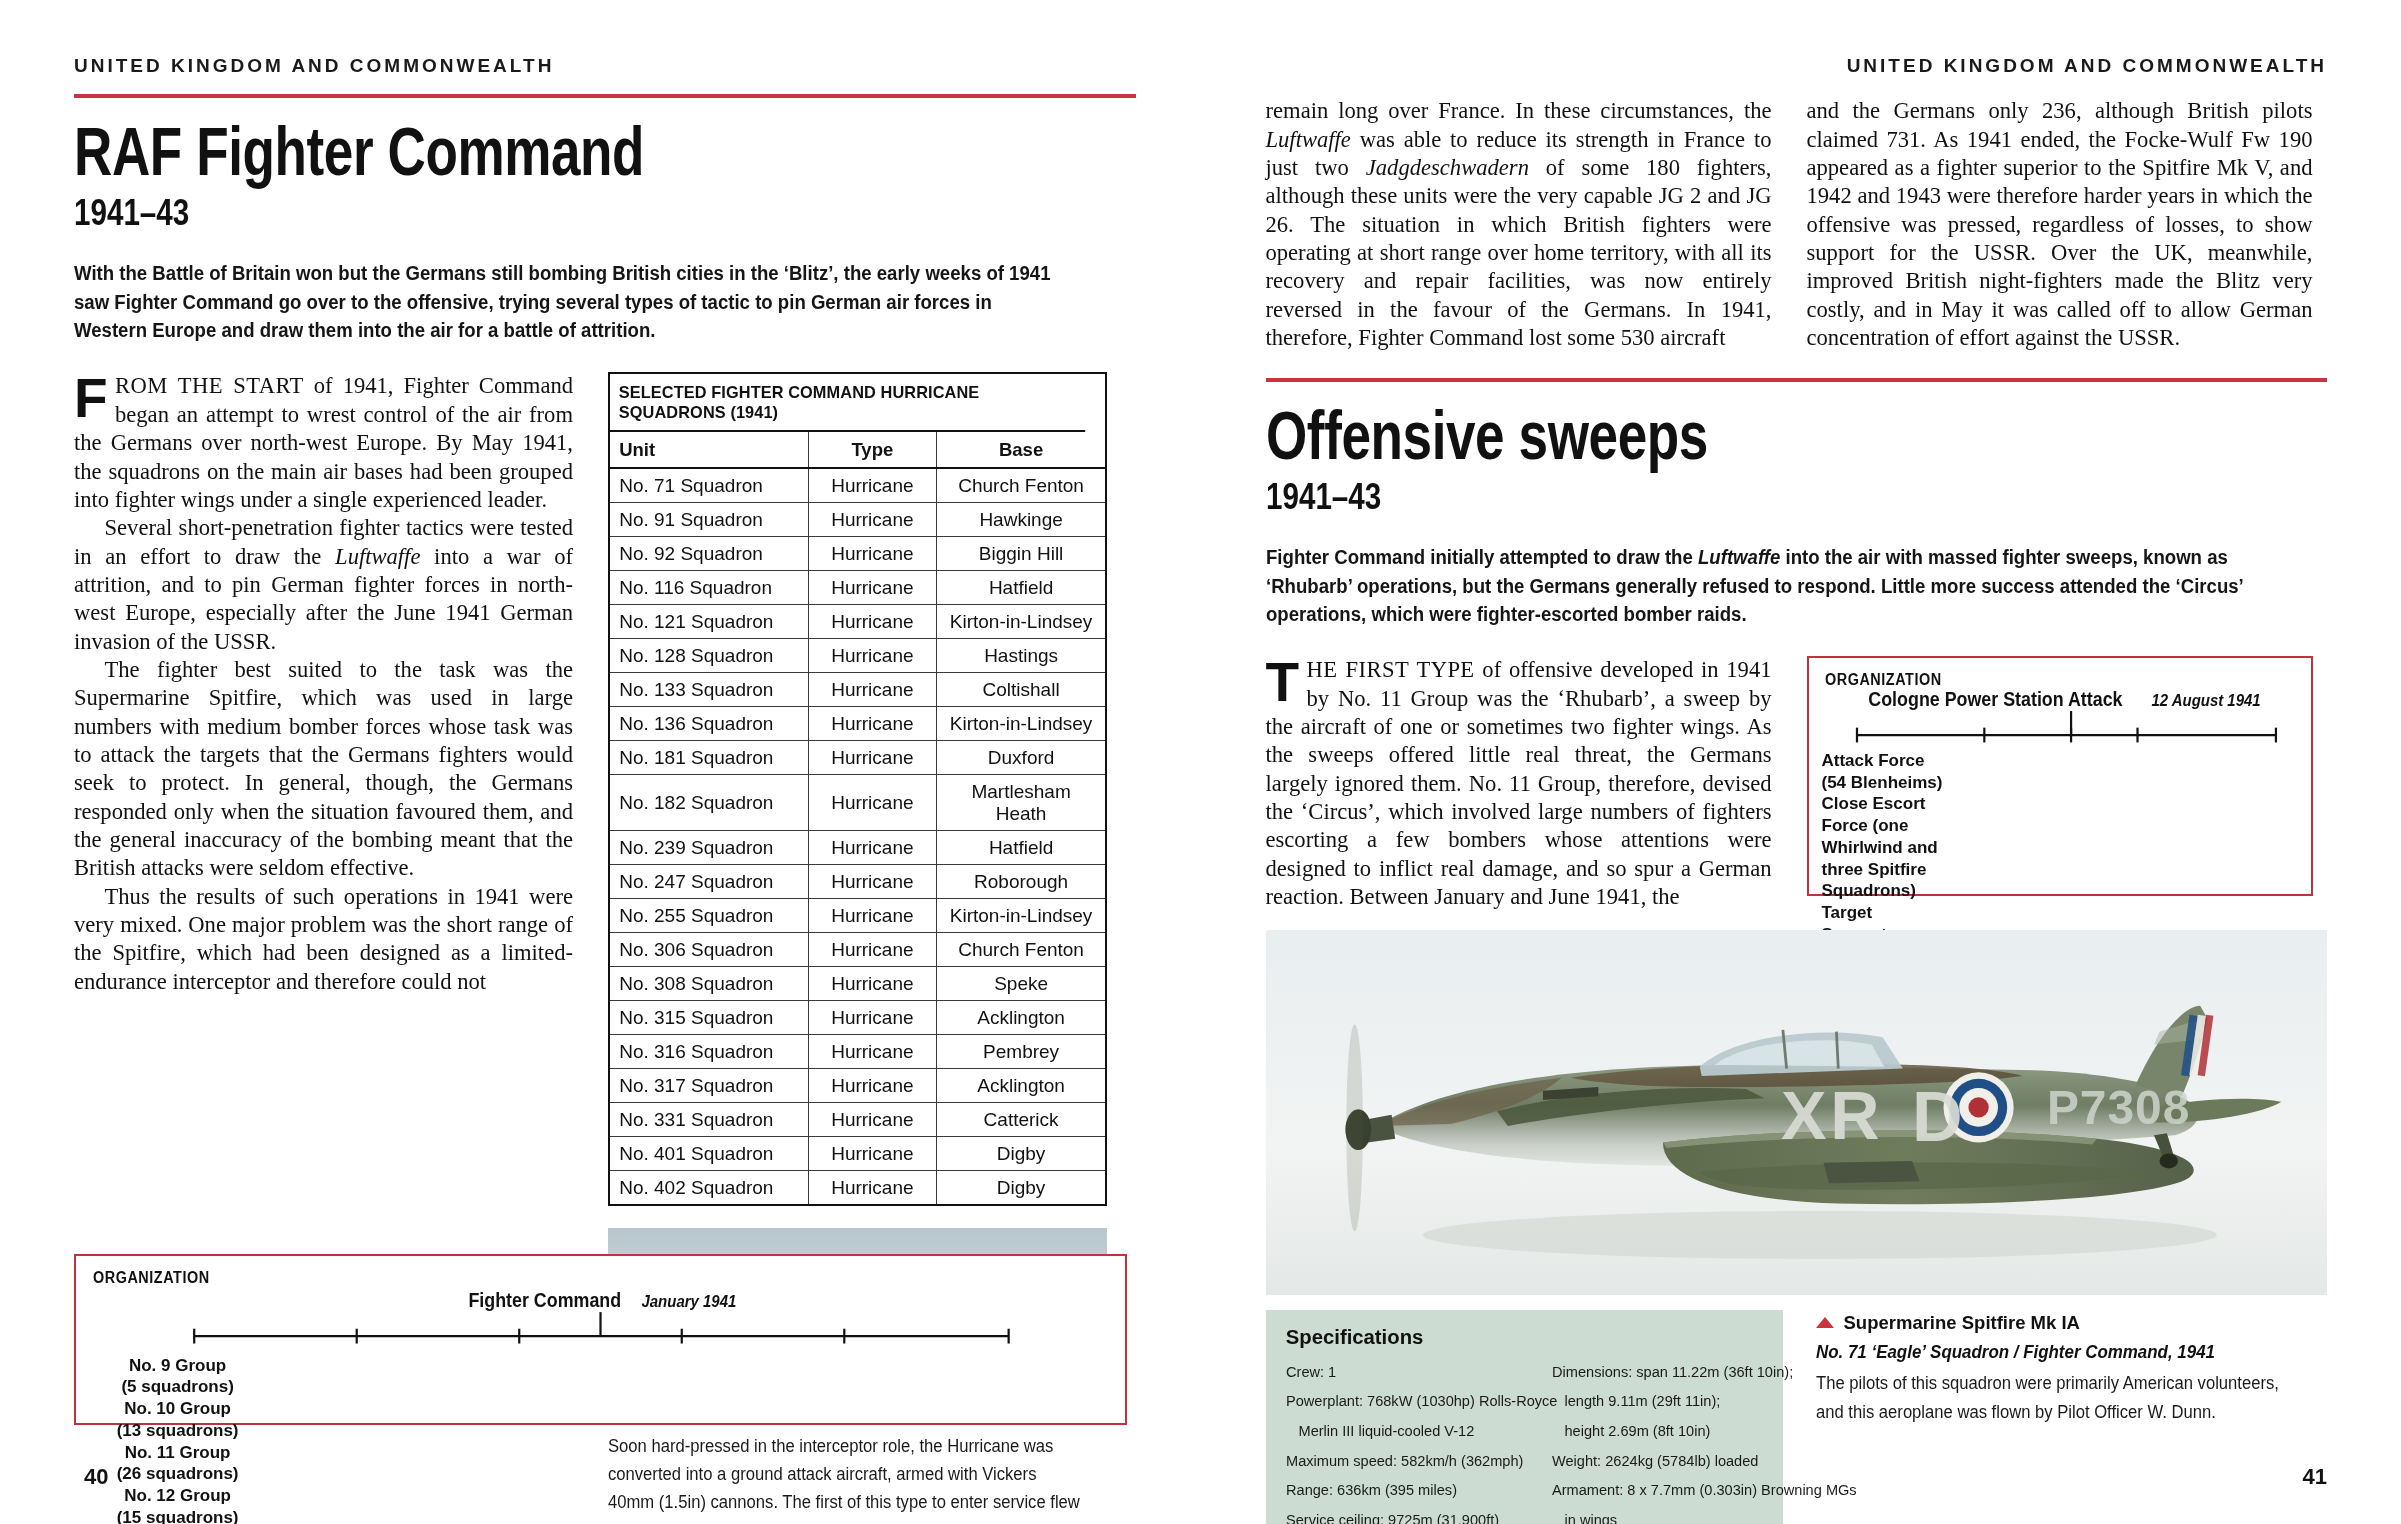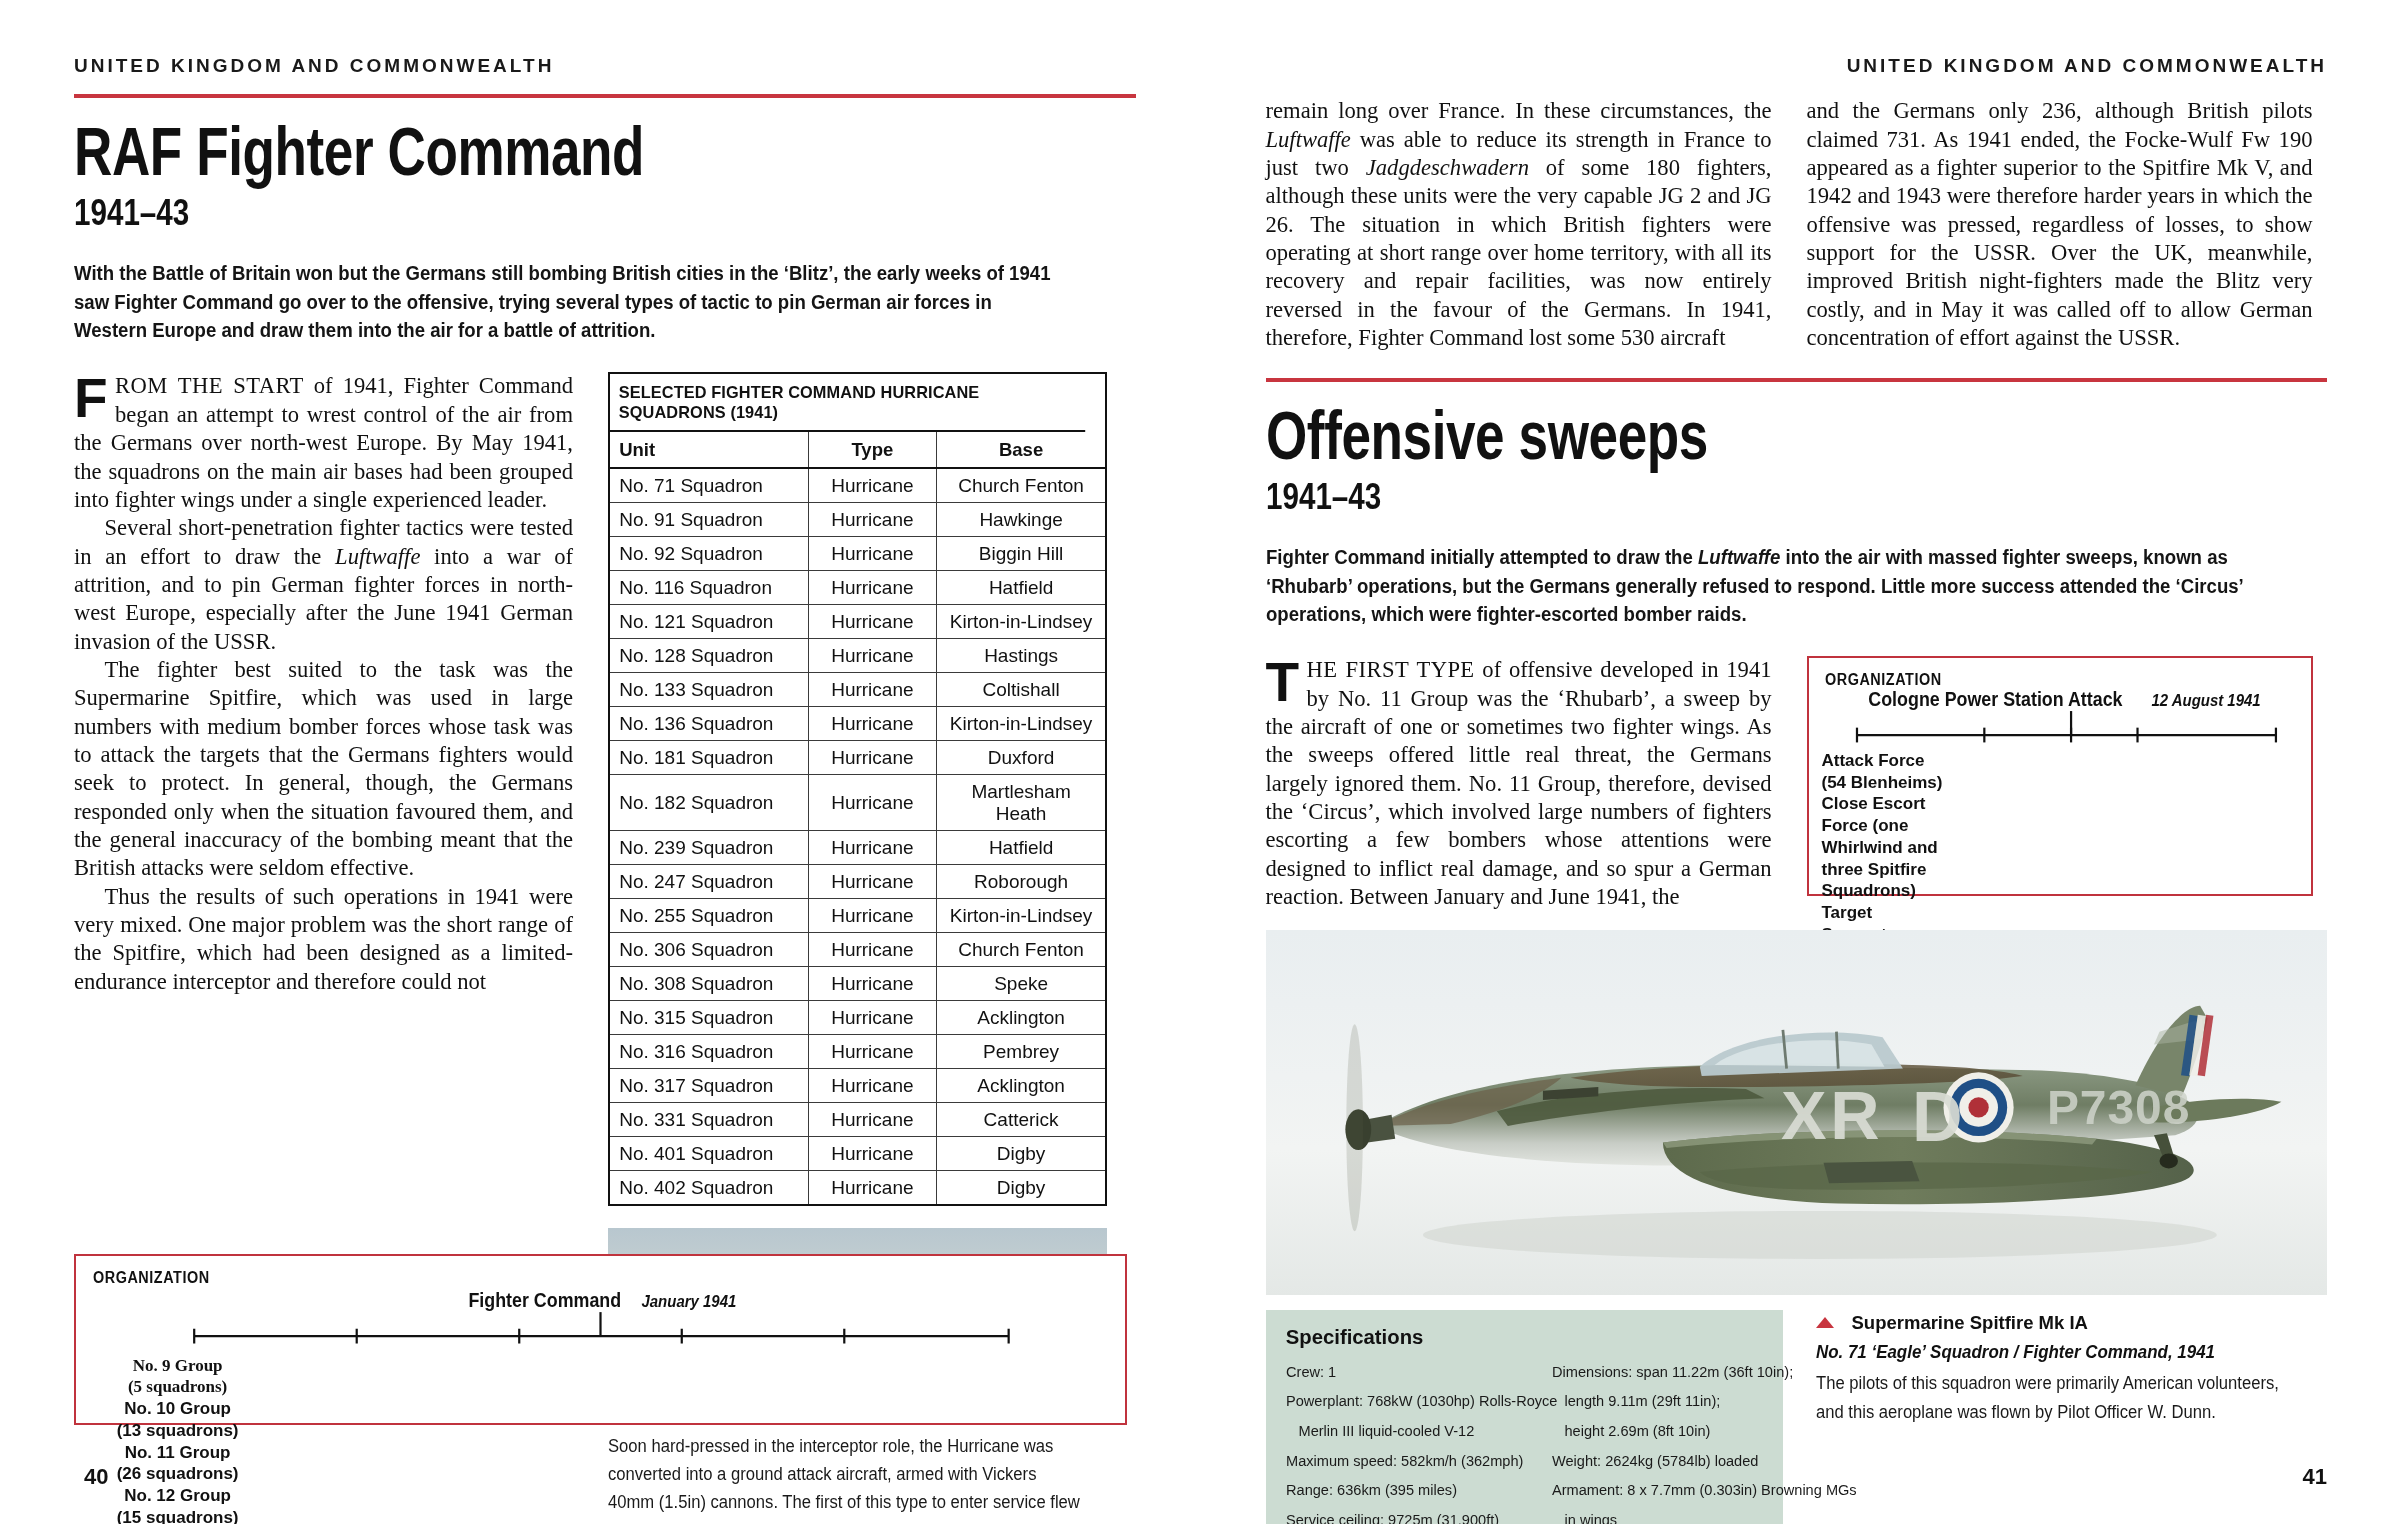--- a/index.html
+++ b/index.html
@@ -92,21 +92,21 @@
 
   
   .photo{position:relative;overflow:hidden;}
   .hurricane-photo{width:100%;height:162px;margin-top:22px;}
   .spitfire-photo{width:100%;height:365px;margin-top:18.5px;}
 
   
   .caption{font-family:"Liberation Sans", sans-serif;}
   .cap-title{
     font-weight:bold;font-size:18.5px;color:#111;display:flex;
-    align-items:center;gap:18px;margin-top:13px;
+    align-items:center;gap:10px;margin-top:13px;
   }
   .tri-left{width:0;height:0;border-top:8.3px solid transparent;border-bottom:8.3px solid transparent;border-right:12px solid #c8353f;}
   .tri-up{width:0;height:0;border-left:9.2px solid transparent;border-right:9.2px solid transparent;border-bottom:11px solid #c8353f;}
   .cap-sub{font-weight:bold;font-style:italic;font-size:18px;color:#111;margin-top:8.3px;
            transform:scaleX(0.94);transform-origin:left center;}
   .cap-body{font-size:17.5px;line-height:1.62;color:#1a1a1a;margin-top:6.5px;
             transform:scaleX(0.95);transform-origin:left center;}
 
   
   .orgbox{border:2.3px solid #c0333d;box-sizing:border-box;background:#fff;position:relative;}
@@ -378,21 +378,21 @@
         <line x1="128" y1="26" x2="1010" y2="26" stroke="#111" stroke-width="2.4"></line>
         <line x1="128" y1="18" x2="128" y2="34" stroke="#111" stroke-width="2.4"></line>
         <line x1="304" y1="18" x2="304" y2="34" stroke="#111" stroke-width="2.4"></line>
         <line x1="480" y1="18" x2="480" y2="34" stroke="#111" stroke-width="2.4"></line>
         <line x1="656" y1="18" x2="656" y2="34" stroke="#111" stroke-width="2.4"></line>
         <line x1="832" y1="18" x2="832" y2="34" stroke="#111" stroke-width="2.4"></line>
         <line x1="1010" y1="18" x2="1010" y2="34" stroke="#111" stroke-width="2.4"></line>
       </svg>
 
       <div class="org-children" id="org-left-children" style="padding:3.7px 16.6px 0 16.6px;">
-          <div class="child" style="width: 170px; font-family: Liberation Serif, serif;">
+          <div class="child" style="width: 170px;">
             <span>No. 9 Group</span>
             <span>(5 squadrons)</span>
           </div>
           <div class="child" style="width: 170px;">
             <span>No. 10 Group</span>
             <span>(13 squadrons)</span>
           </div>
           <div class="child" style="width: 170px;">
             <span>No. 11 Group</span>
             <span>(26 squadrons)</span>

